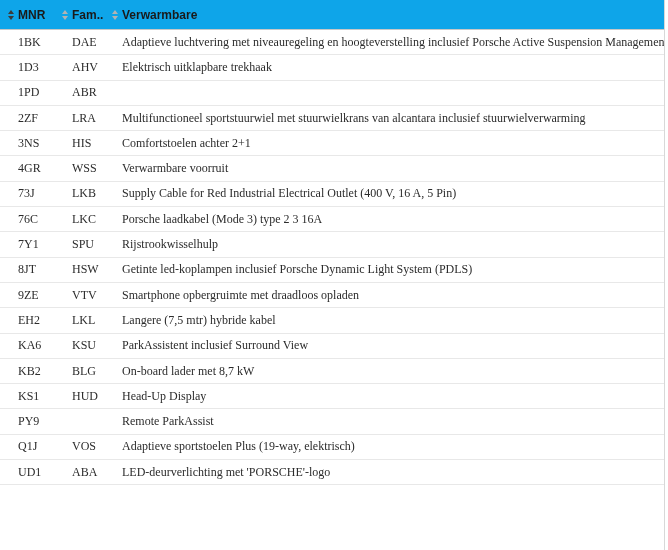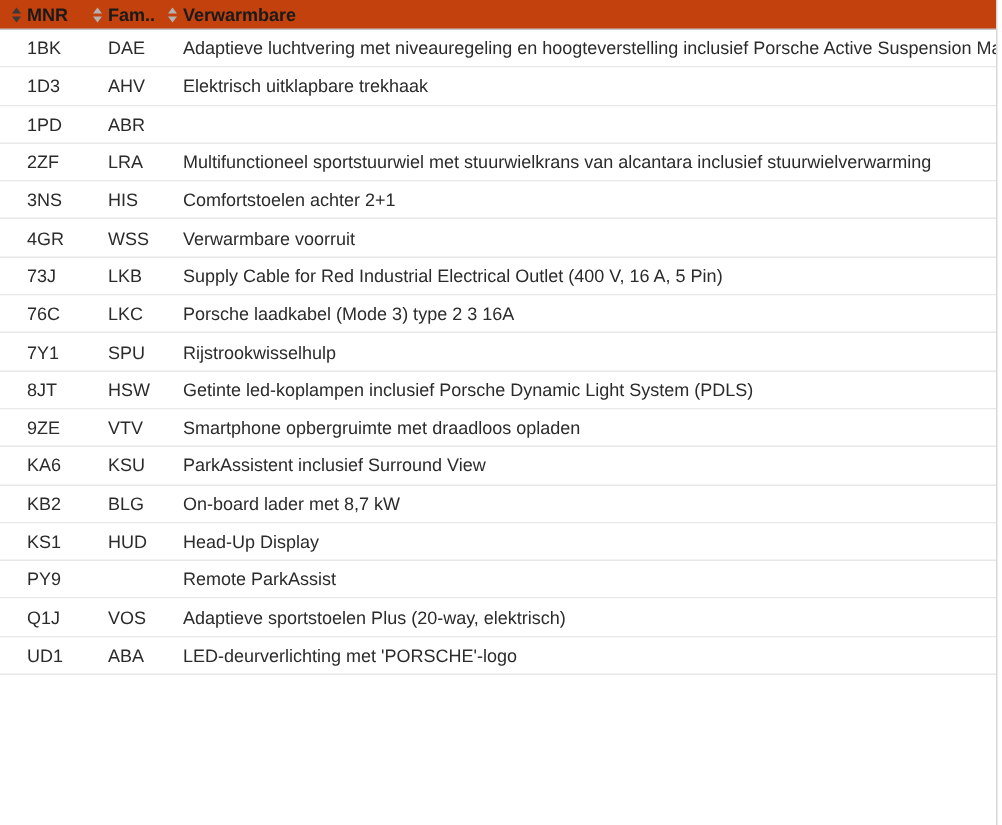--- a/index.html
+++ b/index.html
@@ -10,44 +10,45 @@
   }
   .page {
     position: relative; box-sizing: border-box;
     width: 665px; height: 550px;
     border-right: 1px solid #d8d8d8;
     background: #ffffff;
   }
   .grid { width: 100%; }
   .header-row {
     display: grid; grid-template-columns: 54px 50px 1fr;
-    height: 20px; box-sizing: border-box;
+    height: 30px; box-sizing: border-box;
     align-items: center;
     border-bottom: 1px solid #c7c7c7;
-    background: #c2410c;
+    background: #0ea5e9;
   }
   .hcell {
     display: flex; align-items: center; gap: 4px;
     padding-left: 8px; cursor: pointer;
     font-size: 12px; font-weight: bold; color: #1a1a1a;
     white-space: nowrap; overflow: hidden;
   }
   .sort { display: flex; flex-direction: column; gap: 2px; flex: 0 0 auto; }
   .tri { width: 0; height: 0; border-left: 3.5px solid transparent; border-right: 3.5px solid transparent; }
   .tri.up   { border-bottom: 4px solid #b3b3b3; }
   .tri.down { border-top: 4px solid #b3b3b3; }
   .sort.active .tri.up   { border-bottom-color: #3a3a3a; }
   .sort.active .tri.down { border-top-color: #3a3a3a; }
   .row {
     display: grid; grid-template-columns: 54px 50px 1fr;
     height: 25.3px; box-sizing: border-box;
     align-items: center;
     border-bottom: 1px solid #e8e8e8;
     font-size: 12px; color: #2b2b2b;
     background: #ffffff;
+    font-family: Liberation Serif, serif;
   }
   .cell {
     padding-left: 18px; padding-right: 4px;
     white-space: nowrap; overflow: hidden;
   }
 </style>
 </head>
 <body>
 
 <div class="page">
@@ -137,20 +138,25 @@
     <div class="cell">Getinte led-koplampen inclusief Porsche Dynamic Light System (PDLS)</div>
   </div>
 
 
   <div class="row">
     <div class="cell">9ZE</div>
     <div class="cell">VTV</div>
     <div class="cell">Smartphone opbergruimte met draadloos opladen</div>
   </div>
 
+  <div class="row">
+    <div class="cell">EH2</div>
+    <div class="cell">LKL</div>
+    <div class="cell">Langere (7,5 mtr) hybride kabel</div>
+  </div>
 
   <div class="row">
     <div class="cell">KA6</div>
     <div class="cell">KSU</div>
     <div class="cell">ParkAssistent inclusief Surround View</div>
   </div>
 
   <div class="row">
     <div class="cell">KB2</div>
     <div class="cell">BLG</div>
@@ -166,21 +172,21 @@
 
   <div class="row">
     <div class="cell">PY9</div>
     <div class="cell"></div>
     <div class="cell">Remote ParkAssist</div>
   </div>
 
   <div class="row">
     <div class="cell">Q1J</div>
     <div class="cell">VOS</div>
-    <div class="cell">Adaptieve sportstoelen Plus (20-way, elektrisch)</div>
+    <div class="cell">Adaptieve sportstoelen Plus (19-way, elektrisch)</div>
   </div>
 
   <div class="row">
     <div class="cell">UD1</div>
     <div class="cell">ABA</div>
     <div class="cell">LED-deurverlichting met 'PORSCHE'-logo</div>
   </div>
 </div>
   </div>
 </div>

